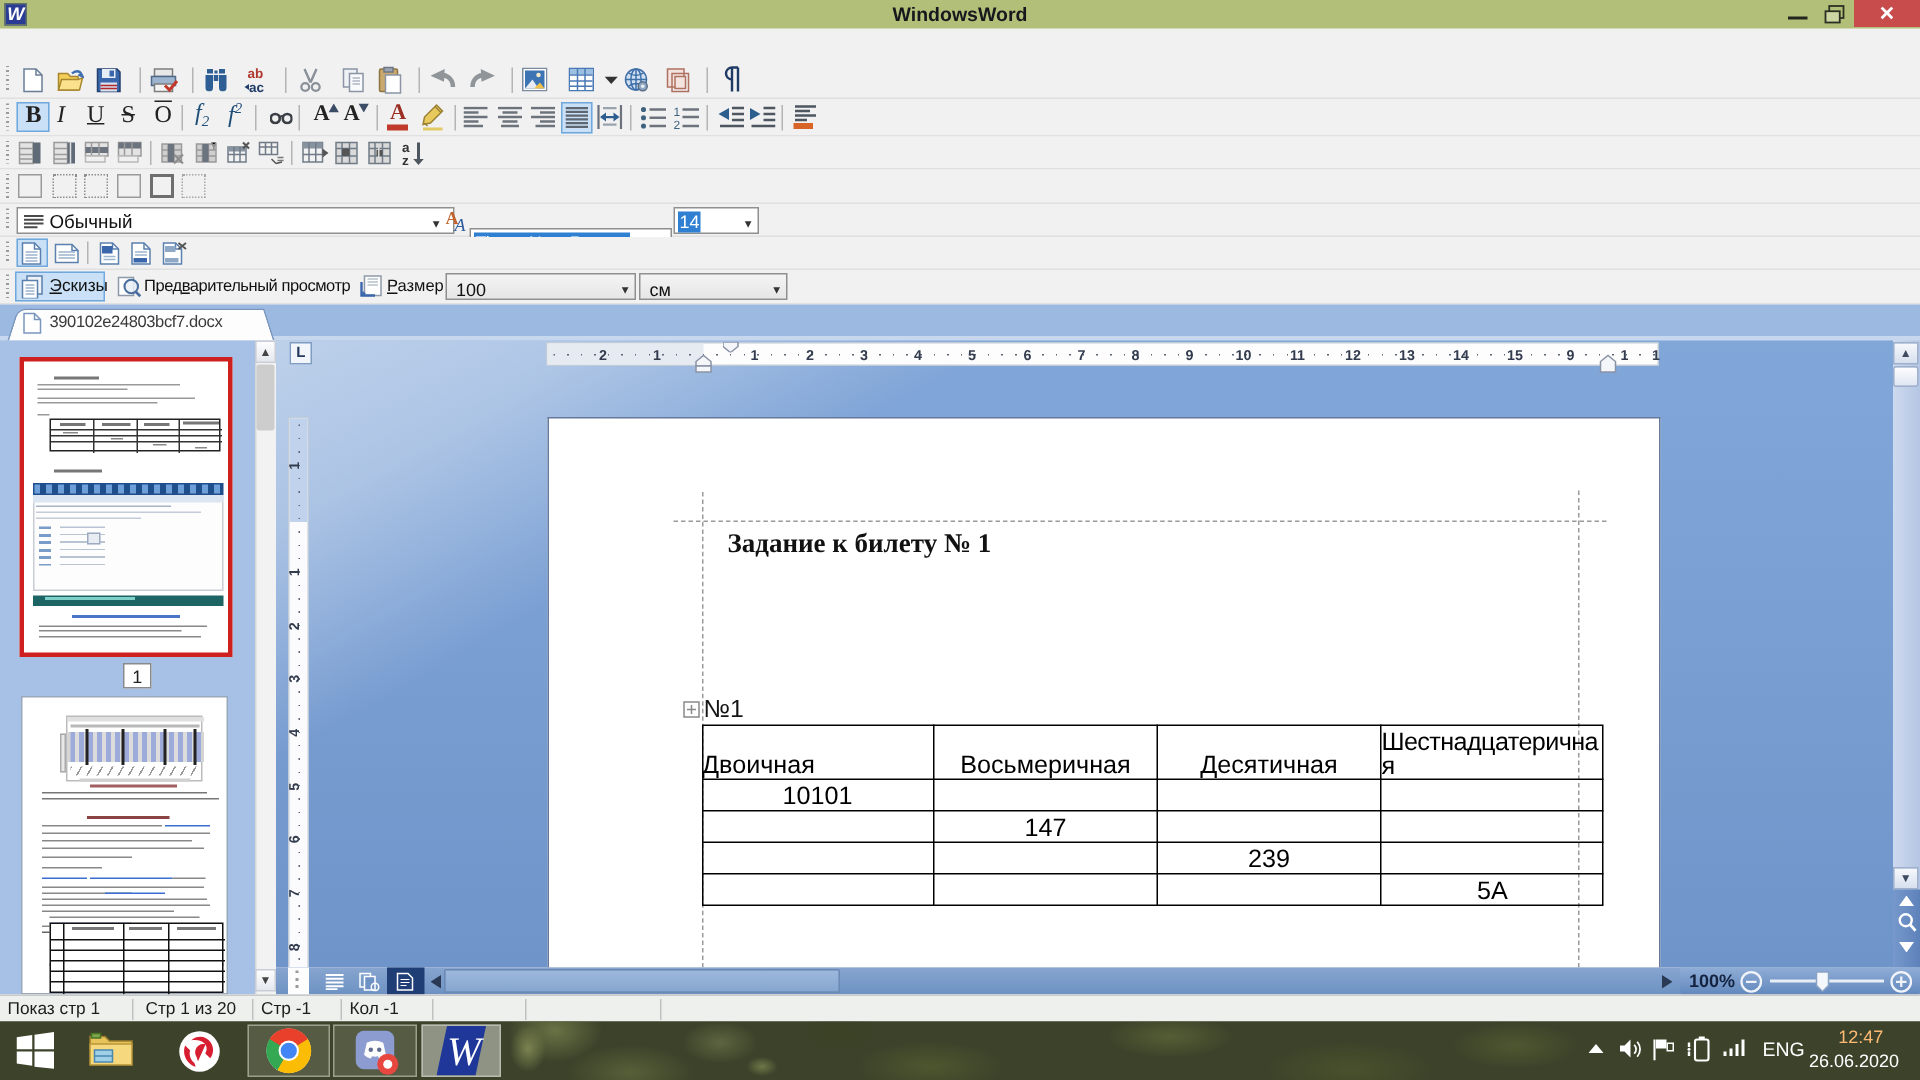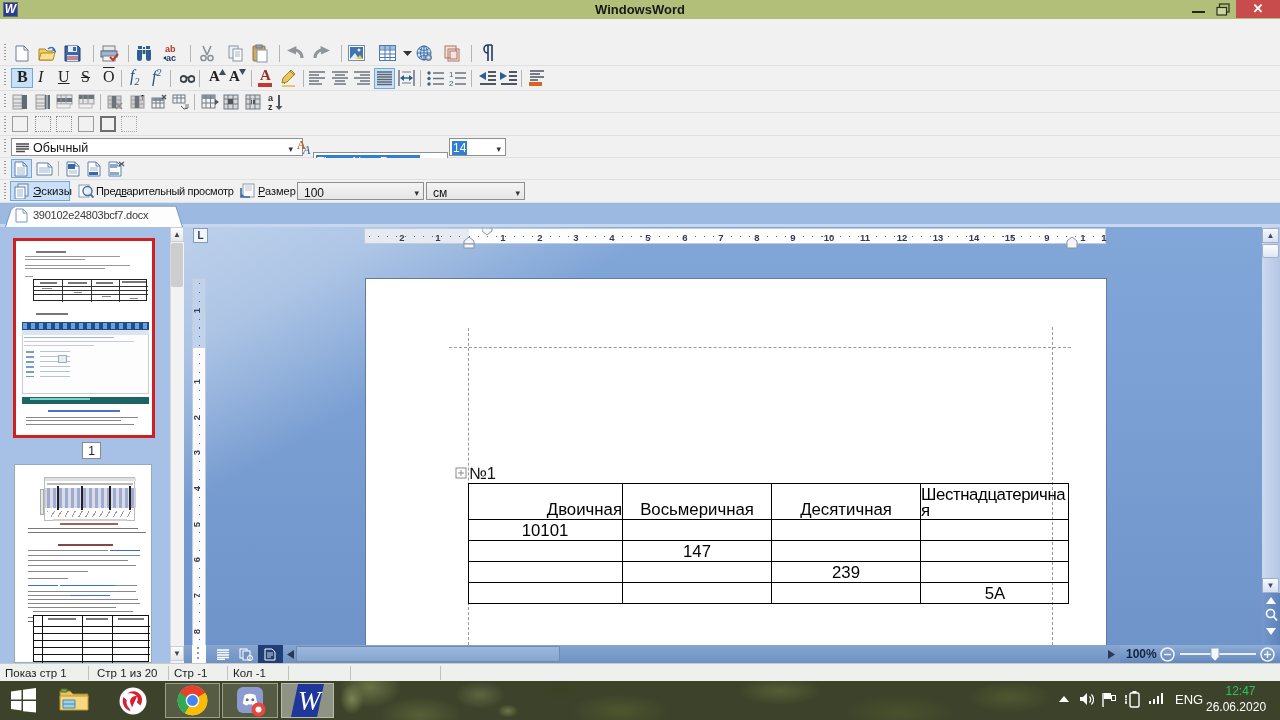--- a/index.html
+++ b/index.html
@@ -556,36 +556,37 @@
     <span class="vnum" style="top:275px">6</span>
     <span class="vnum" style="top:311px">7</span>
     <span class="vnum" style="top:347px">8</span>
   </div>
   <div class="abs" id="page"></div>
   <div class="abs" id="doccontent" style="left:365px;top:278px;width:742px;height:367px;overflow:hidden;color:#000">
 
     <div class="abs" style="left:84px;top:69px;width:622px;height:1px;border-top:1px dashed #9a9a9a"></div>
     <div class="abs" style="left:103px;top:50px;width:1px;height:317px;border-left:1px dashed #9a9a9a"></div>
     <div class="abs" style="left:687px;top:49px;width:1px;height:318px;border-left:1px dashed #9a9a9a"></div>
+    <div class="abs" style="left:120px;top:74px;font-family:'Liberation Serif',serif;font-weight:bold;font-size:18px;color:#111">Задание к билету № 1</div>
     <svg class="abs" style="left:90px;top:189px" width="12" height="12">
       <rect x="1" y="1" width="10" height="10" fill="#fff" stroke="#8a8a8a"></rect>
       <path d="M6 3v6M3 6h6" stroke="#8a8a8a"></path>
     </svg>
     <div class="abs" style="left:104px;top:186px;font-size:16.5px;color:#151515">№1</div>
 
     <div class="abs" id="doctable" style="left:103px;top:205px;width:601px;height:121px">
       <div class="abs" style="left:0;top:0;width:601px;height:121px;border:1px solid #000"></div>
       <div class="abs" style="left:154px;top:0;width:1px;height:121px;background:#000"></div>
       <div class="abs" style="left:303px;top:0;width:1px;height:121px;background:#000"></div>
       <div class="abs" style="left:452px;top:0;width:1px;height:121px;background:#000"></div>
       <div class="abs" style="left:0;top:36px;width:601px;height:1px;background:#000"></div>
       <div class="abs" style="left:0;top:57px;width:601px;height:1px;background:#000"></div>
       <div class="abs" style="left:0;top:78px;width:601px;height:1px;background:#000"></div>
       <div class="abs" style="left:0;top:99px;width:601px;height:1px;background:#000"></div>
-      <div class="abs" style="left:0;top:17px;width:154px;text-align:right;font-size:16.8px">Двоичная</div>
+      <div class="abs" style="left:0;top:17px;width:154px;text-align:left;font-size:16.8px">Двоичная</div>
       <div class="abs" style="left:155px;top:17px;width:148px;text-align:center;font-size:16.8px">Восьмеричная</div>
       <div class="abs" style="left:304px;top:17px;width:148px;text-align:center;font-size:16.8px">Десятичная</div>
       <div class="abs" style="left:453px;top:4px;width:148px;text-align:left;font-size:16.8px;line-height:16px;letter-spacing:-0.4px">Шестнадцатерична<br>я</div>
       <div class="abs" style="left:0;top:38px;width:154px;text-align:center;font-size:16.8px">10101</div>
       <div class="abs" style="left:155px;top:59px;width:148px;text-align:center;font-size:16.8px">147</div>
       <div class="abs" style="left:304px;top:80px;width:148px;text-align:center;font-size:16.8px">239</div>
       <div class="abs" style="left:453px;top:101px;width:148px;text-align:center;font-size:16.8px">5A</div>
     </div>
   </div>
 
@@ -733,15 +734,15 @@
     <svg class="abs" style="left:1124px;top:9px" width="16" height="18">
       <rect x="6" y="3" width="9" height="14" rx="1.5" fill="none" stroke="#fff" stroke-width="1.4"></rect>
       <rect x="8.5" y="1" width="4" height="2" fill="#fff"></rect>
       <path d="M2 5v3M2 11v3" stroke="#fff" stroke-width="1.6"></path>
       <circle cx="2" cy="9.5" r="1" fill="#fff"></circle>
     </svg>
     <svg class="abs" style="left:1148px;top:10px" width="16" height="14">
       <path d="M1 13V10h2v3zM5 13V8h2v5zM9 13V5h2v8zM13 13V2h2v11z" fill="#fff"></path>
     </svg>
     <span class="abs" style="left:1175px;top:11px;font-size:13px;color:#fff">ENG</span>
-    <span class="abs" style="left:1213px;top:3px;width:55px;text-align:center;font-size:12px;color:#22c55e">12:47</span>
+    <span class="abs" style="left:1213px;top:3px;width:55px;text-align:center;font-size:12px;color:#fdba74">12:47</span>
     <span class="abs" style="left:1206px;top:19px;font-size:12px;color:#fff">26.06.2020</span>
   </div>
 
 </body></html>

